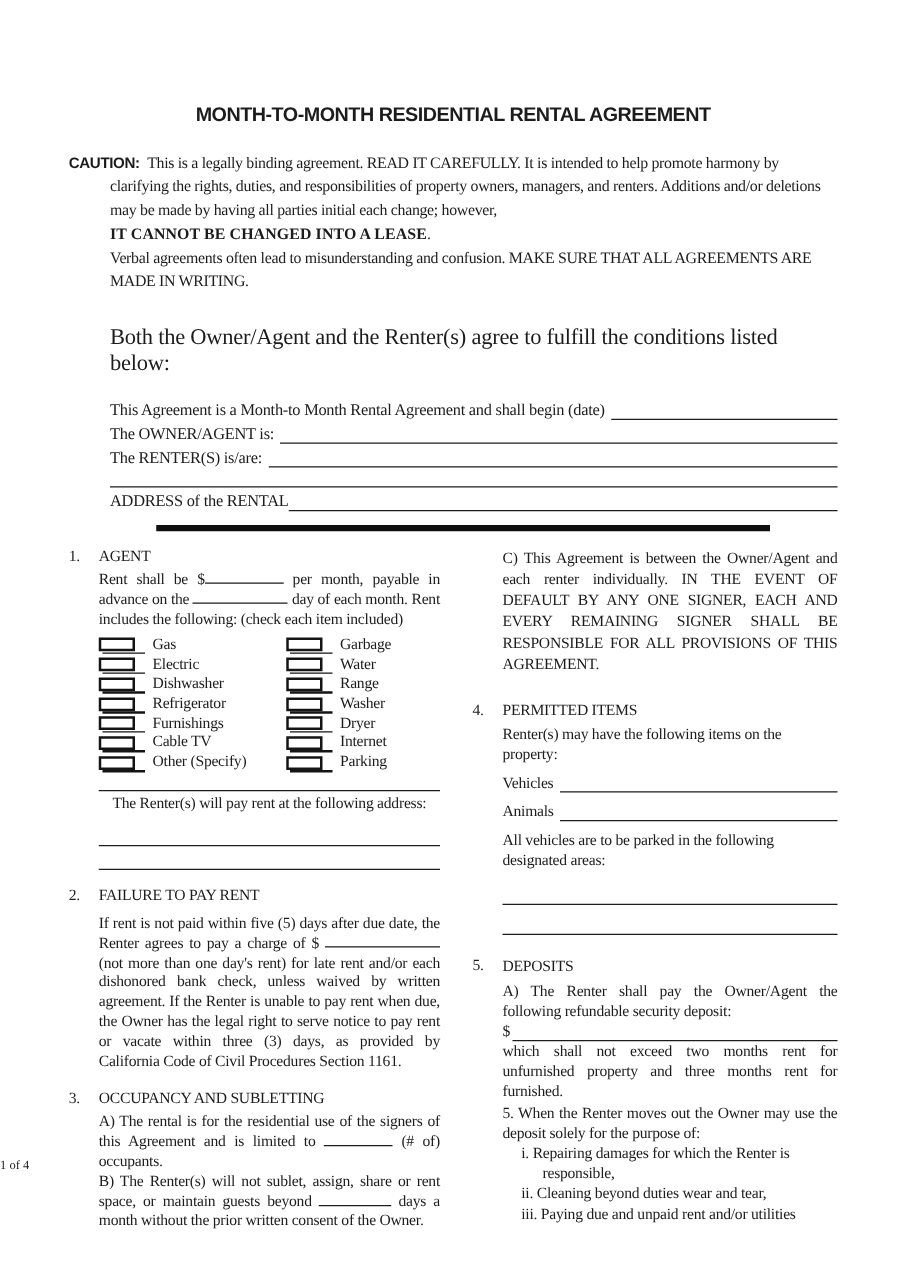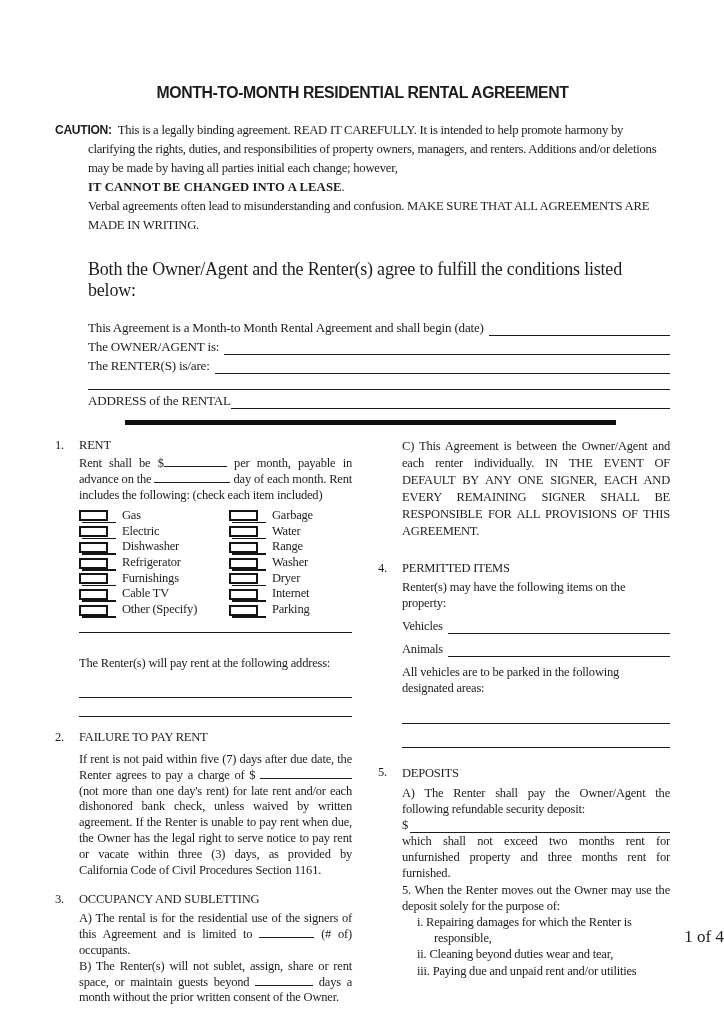--- a/index.html
+++ b/index.html
@@ -106,21 +106,21 @@
   .cb::after {
     content:"";
     position:absolute;
     left:1px; right:-10px; bottom:-4px;
     height:1.6px;
     background:#141414;
   }
   
   .rule { border-bottom:1.4px solid #1c1c1c; height:0; }
   .other-rule { margin-top:14px; }
-  .pay-head { margin-top:23px; }
+  .pay-head { margin-top:2px;text-align:center; }
   .pay-rule-1 { margin-top:25px; }
   .pay-rule-2 { margin-top:18px; }
   .sec-gap-left { margin-top:13px; }
   .sec2-title { margin-bottom:6px; }
   .sec-gap-3 { margin-top:13px; }
   
   .clause-c { line-height:17px; }
   .clause-c-wrap { margin-bottom:21px; }
   .p4-intro { line-height:16px; }
   .frow4 { display:flex; align-items:flex-end; height:23px; }
@@ -133,22 +133,22 @@
   .dollar-row .flabel { padding-right:2px; }
   .purpose {
     margin-left:15px;
     padding-left:17px;
     text-indent:-17px;
   }
   
   .footer {
     position:absolute;
     top:927px; left:0; right:0;
-    text-align:right;
-    font-size:17px;
+    text-align:left;
+    font-size:10px;
   }
 </style>
 </head>
 <body>
 
 <div class="page">
 
   <h1 class="doc-title">MONTH-TO-MONTH RESIDENTIAL RENTAL AGREEMENT</h1>
 
   <div class="caution">
@@ -181,21 +181,21 @@
 
   <div class="thick-divider"></div>
 
   <div class="columns">
 
     <div class="col-left">
 
       <div class="section">
         <div class="sec-num">1.</div>
         <div class="sec-body">
-          <div class="sec-title">RENT</div>
+          <div class="sec-title">AGENT</div>
           <div class="just"><span>Rent shall be $</span><span class="blank w63"></span>
             <span>per month, payable in advance on the</span>
             <span class="blank w76"></span>
             <span>day of each month. Rent includes the following: (check each item included)</span></div>
 
           <div class="cb-grid">
             <div class="cb-item">
                 <span class="cb"></span>
                 <span>Gas</span>
               </div>
@@ -257,21 +257,21 @@
           <div class="pay-head">The Renter(s) will pay rent at the following address:</div>
           <div class="rule pay-rule-1"></div>
           <div class="rule pay-rule-2"></div>
         </div>
       </div>
 
       <div class="section sec-gap-left">
         <div class="sec-num">2.</div>
         <div class="sec-body">
           <div class="sec-title sec2-title">FAILURE TO PAY RENT</div>
-          <div class="just"><span>If rent is not paid within five (7) days after due date, the Renter agrees to pay a charge of $</span>
+          <div class="just"><span>If rent is not paid within five (5) days after due date, the Renter agrees to pay a charge of $</span>
             <span class="blank w92"></span>
             <span>(not more than one day's rent) for late rent and/or each dishonored bank check, unless waived by written agreement. If the Renter is unable to pay rent when due, the Owner has the legal right to serve notice to pay rent or vacate within three (3) days, as provided by California Code of Civil Procedures Section 1161.</span></div>
         </div>
       </div>
 
       <div class="section sec-gap-3">
         <div class="sec-num">3.</div>
         <div class="sec-body">
           <div class="sec-title">OCCUPANCY AND SUBLETTING</div>
           <div class="just"><span>A) The rental is for the residential use of the signers of this Agreement and is limited to</span>

